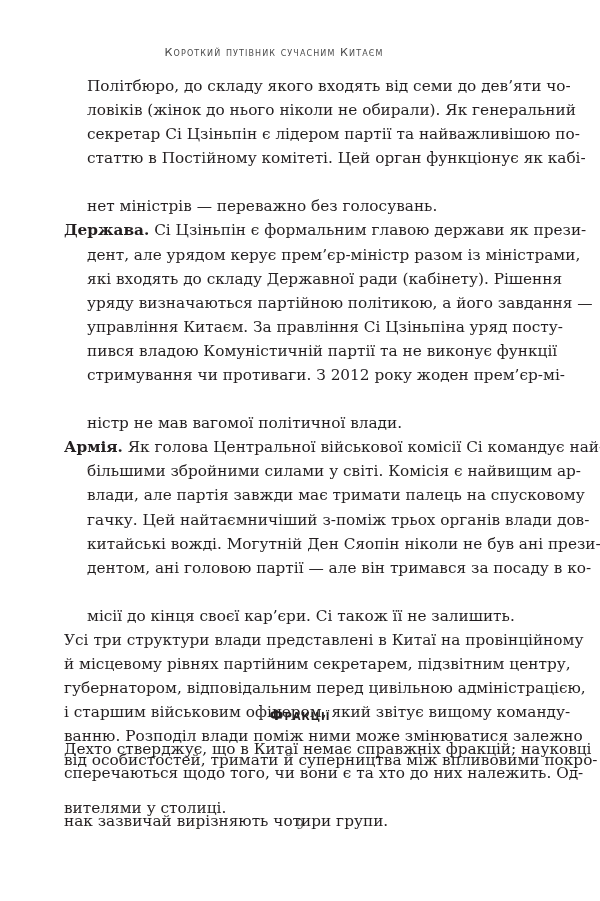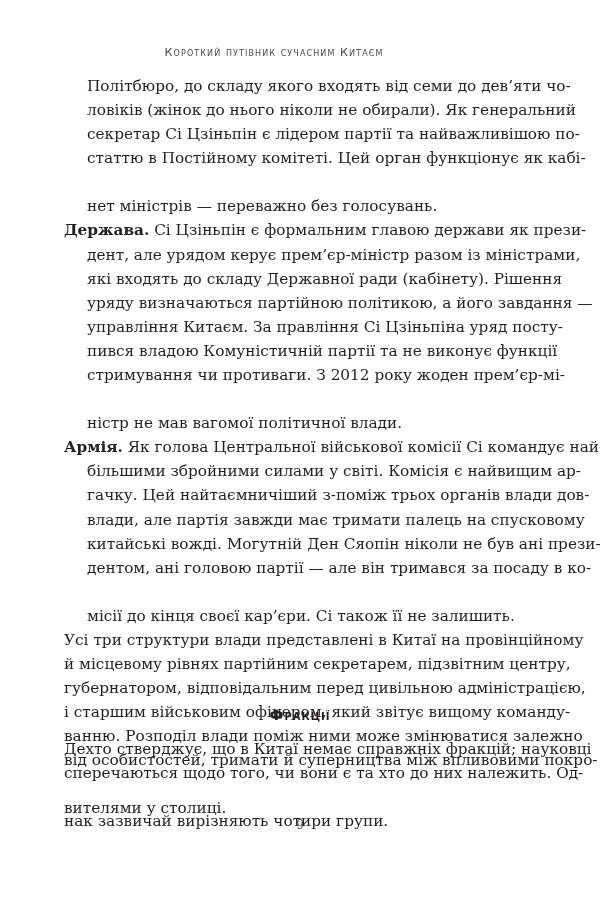--- a/index.html
+++ b/index.html
@@ -101,22 +101,22 @@
     <span class="line ind">уряду визначаються партійною політикою, а його завдання —</span>
     <span class="line ind">управління Китаєм. За правління Сі Цзіньпіна уряд посту-</span>
     <span class="line ind">пився владою Комуністичній партії та не виконує функції</span>
     <span class="line ind">стримування чи противаги. З 2012 року жоден прем’єр-мі-</span>
     <span class="line ind last">ністр не мав вагомої політичної влади.</span>
   </div>
 
   <div>
     <span class="line"><b class="term">Армія.</b><span> Як голова Центральної військової комісії Сі командує най-</span></span>
     <span class="line ind">більшими збройними силами у світі. Комісія є найвищим ар-</span>
+    <span class="line ind">влади, але партія завжди має тримати палець на спусковому</span>
     <span class="line ind">гачку. Цей найтаємничіший з-поміж трьох органів влади дов-</span>
-    <span class="line ind">влади, але партія завжди має тримати палець на спусковому</span>
     <span class="line ind">китайські вожді. Могутній Ден Сяопін ніколи не був ані прези-</span>
     <span class="line ind">дентом, ані головою партії — але він тримався за посаду в ко-</span>
     <span class="line ind last">місії до кінця своєї кар’єри. Сі також її не залишить.</span>
   </div>
 
   <div>
     <span class="line">Усі три структури влади представлені в Китаї на провінційному</span>
     <span class="line">й місцевому рівнях партійним секретарем, підзвітним центру,</span>
     <span class="line">губернатором, відповідальним перед цивільною адміністрацією,</span>
     <span class="line">і старшим військовим офіцером, який звітує вищому команду-</span>

